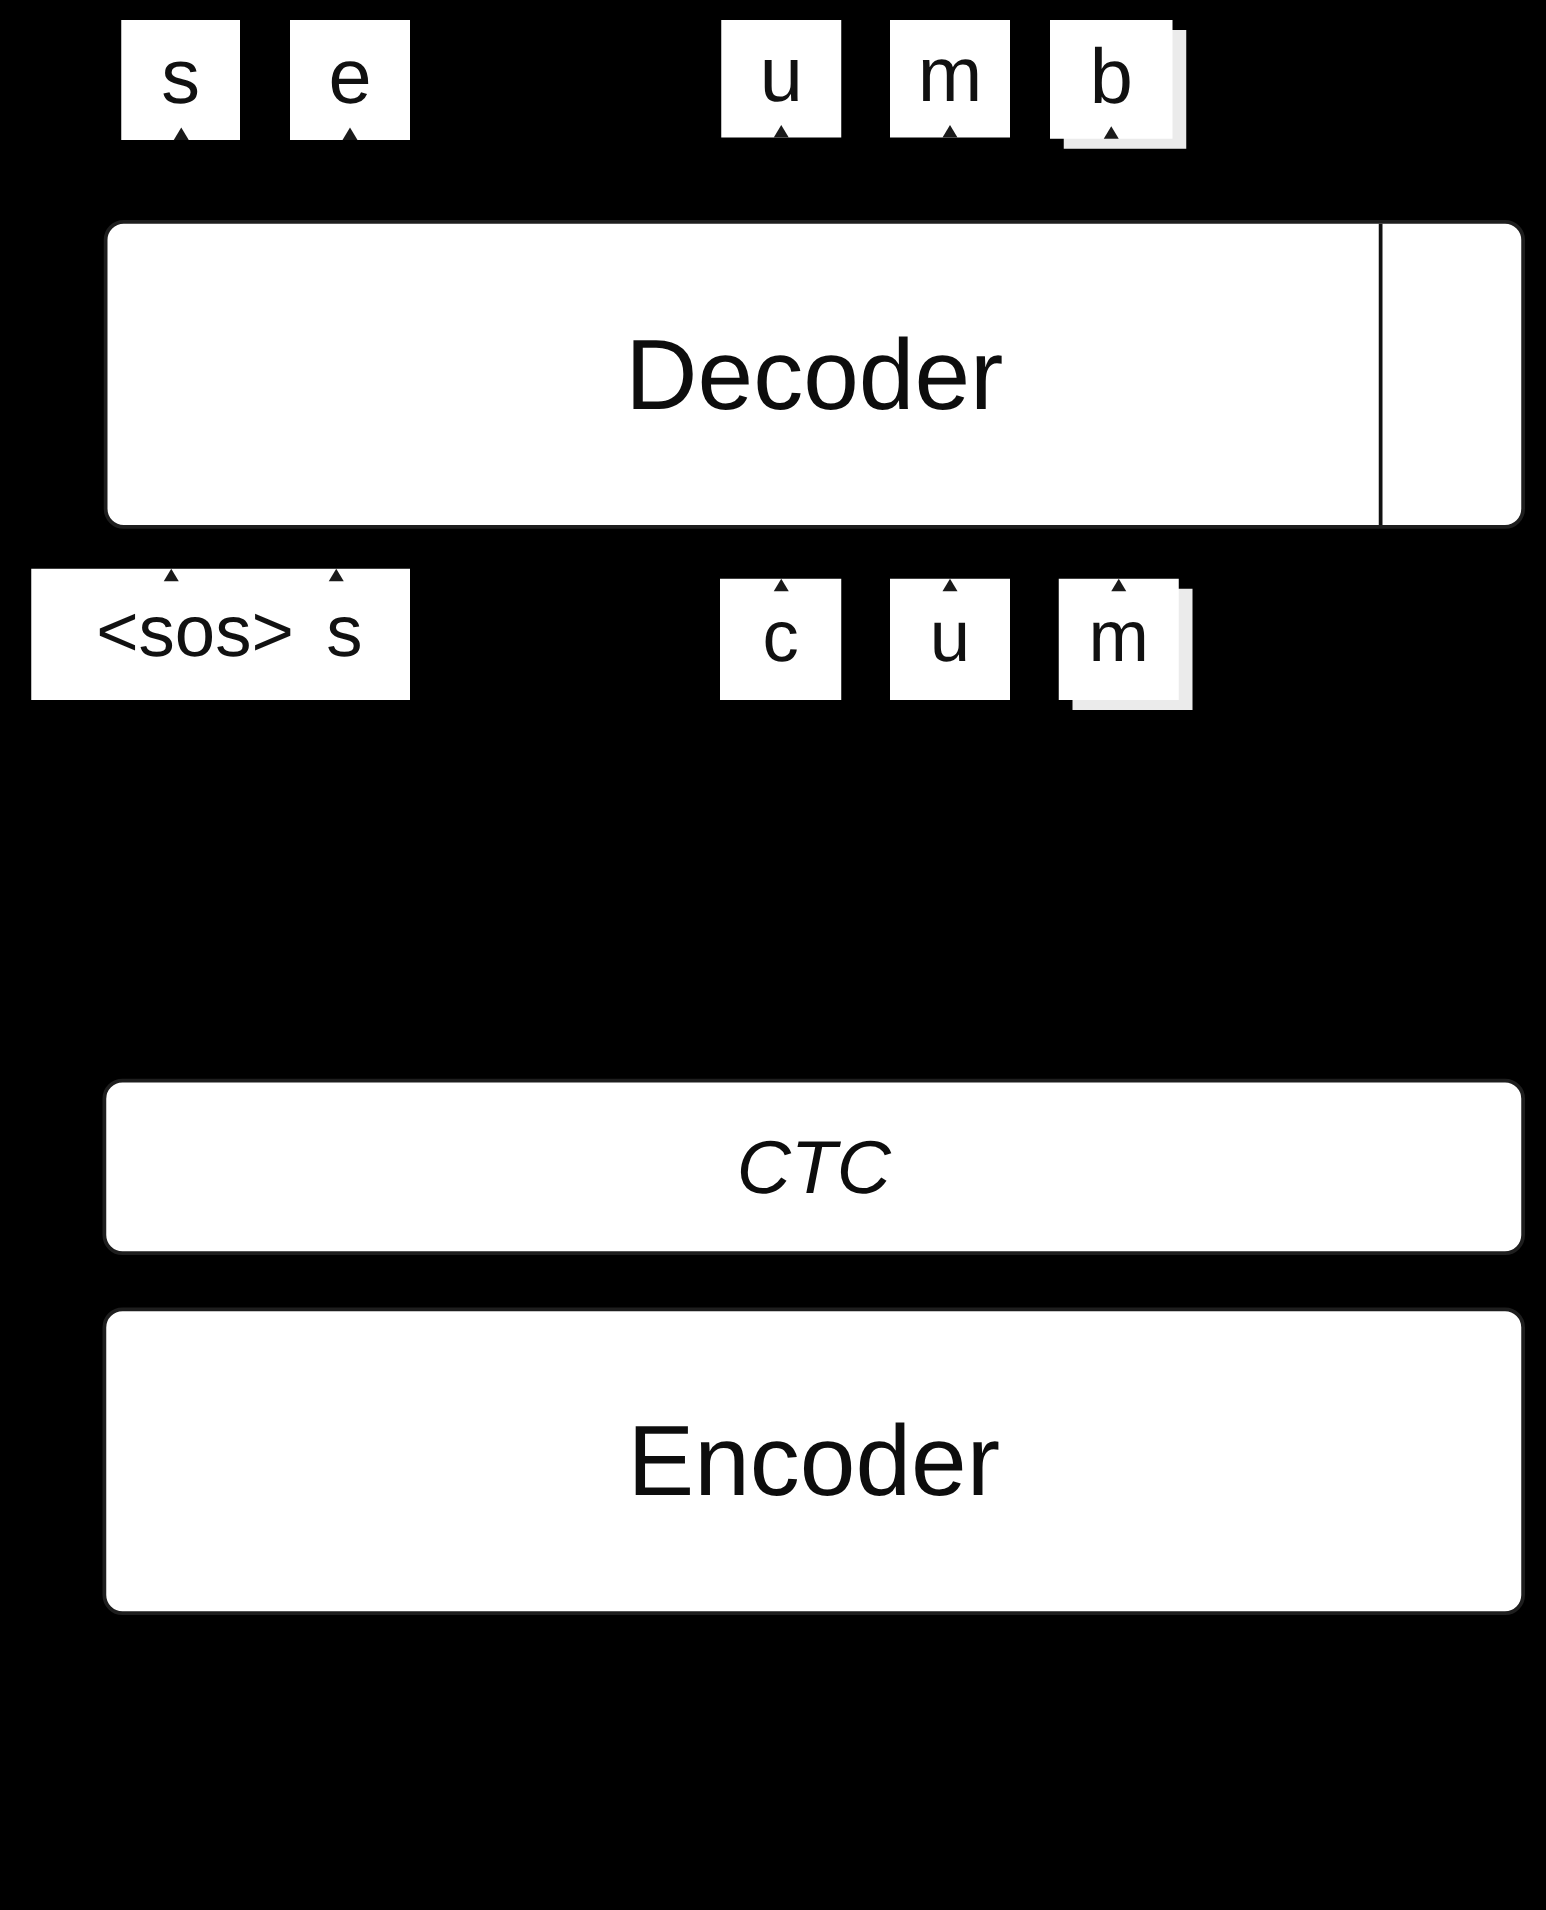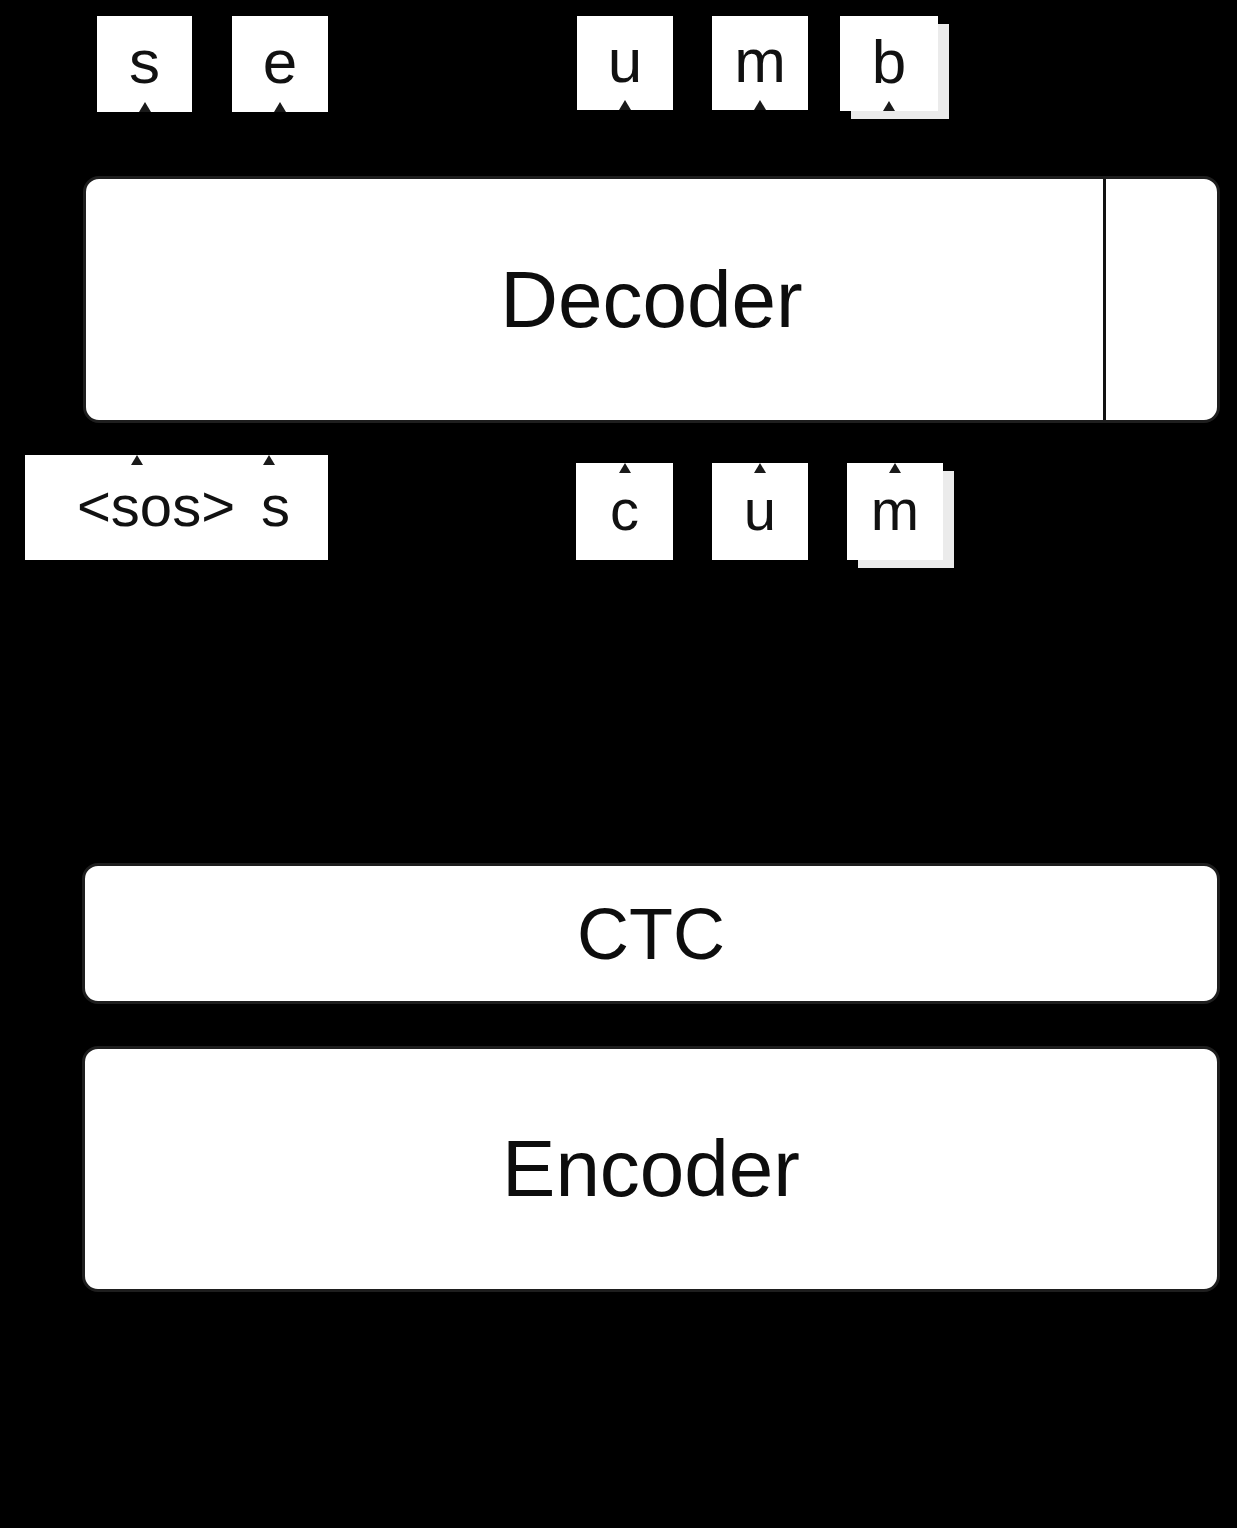--- a/index.html
+++ b/index.html
@@ -39,21 +39,21 @@
     position:absolute;
     background:#fff;
     border:3px solid #1e1e1e;
     border-radius:16px;
     box-sizing:border-box;
     display:flex;align-items:center;justify-content:center;
     color:#0d0d0d;
   }
   .bigbox .biglabel{line-height:1;}
   .decoder-label,.encoder-label{font-size:80px;}
-  .ctc-label{font-size:72px;}
+  .ctc-label{font-size:60px;font-style:italic;}
   .vdivider{
     position:absolute;top:0;bottom:0;
     width:3px;background:#111;
   }
 </style>
 </head>
 <body>
 
 <div class="canvas">
 

